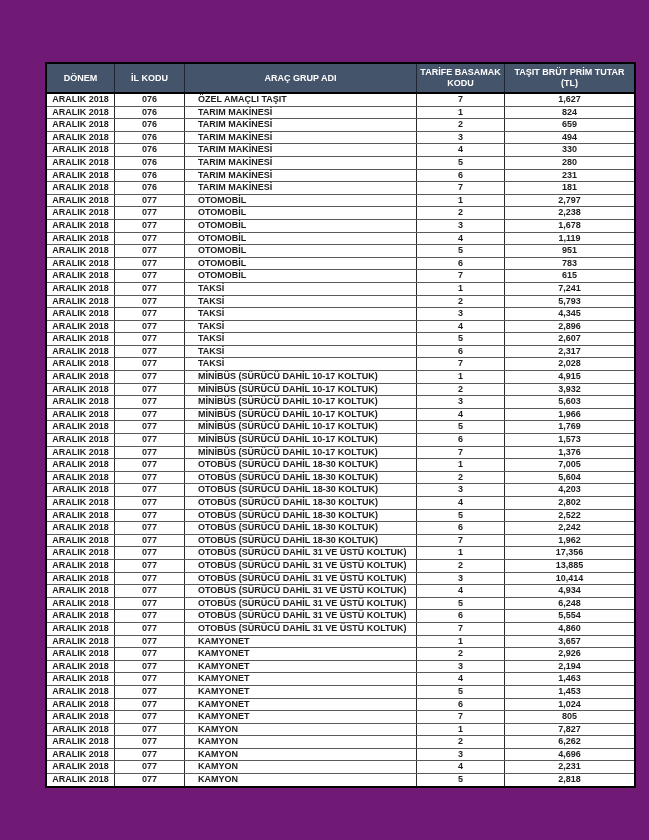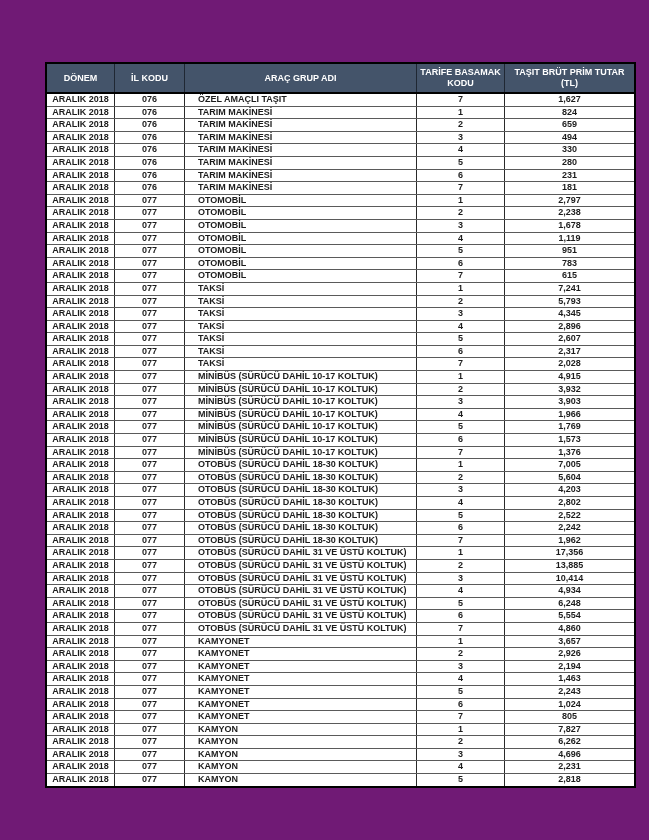--- a/index.html
+++ b/index.html
@@ -246,21 +246,21 @@
           <td class="col-il_kodu">077</td>
           <td class="col-arac_grup_adi">MİNİBÜS (SÜRÜCÜ DAHİL 10-17 KOLTUK)</td>
           <td class="col-tarife_basamak_kodu">2</td>
           <td class="col-azami_brut_prim_tutar">3,932</td>
         </tr>
         <tr>
           <td class="col-donem">ARALIK 2018</td>
           <td class="col-il_kodu">077</td>
           <td class="col-arac_grup_adi">MİNİBÜS (SÜRÜCÜ DAHİL 10-17 KOLTUK)</td>
           <td class="col-tarife_basamak_kodu">3</td>
-          <td class="col-azami_brut_prim_tutar">3,903</td>
+          <td class="col-azami_brut_prim_tutar">5,603</td>
         </tr>
         <tr>
           <td class="col-donem">ARALIK 2018</td>
           <td class="col-il_kodu">077</td>
           <td class="col-arac_grup_adi">MİNİBÜS (SÜRÜCÜ DAHİL 10-17 KOLTUK)</td>
           <td class="col-tarife_basamak_kodu">4</td>
           <td class="col-azami_brut_prim_tutar">1,966</td>
         </tr>
         <tr>
           <td class="col-donem">ARALIK 2018</td>
@@ -407,21 +407,21 @@
           <td class="col-il_kodu">077</td>
           <td class="col-arac_grup_adi">KAMYONET</td>
           <td class="col-tarife_basamak_kodu">4</td>
           <td class="col-azami_brut_prim_tutar">1,463</td>
         </tr>
         <tr>
           <td class="col-donem">ARALIK 2018</td>
           <td class="col-il_kodu">077</td>
           <td class="col-arac_grup_adi">KAMYONET</td>
           <td class="col-tarife_basamak_kodu">5</td>
-          <td class="col-azami_brut_prim_tutar">2,243</td>
+          <td class="col-azami_brut_prim_tutar">1,453</td>
         </tr>
         <tr>
           <td class="col-donem">ARALIK 2018</td>
           <td class="col-il_kodu">077</td>
           <td class="col-arac_grup_adi">KAMYONET</td>
           <td class="col-tarife_basamak_kodu">6</td>
           <td class="col-azami_brut_prim_tutar">1,024</td>
         </tr>
         <tr>
           <td class="col-donem">ARALIK 2018</td>

